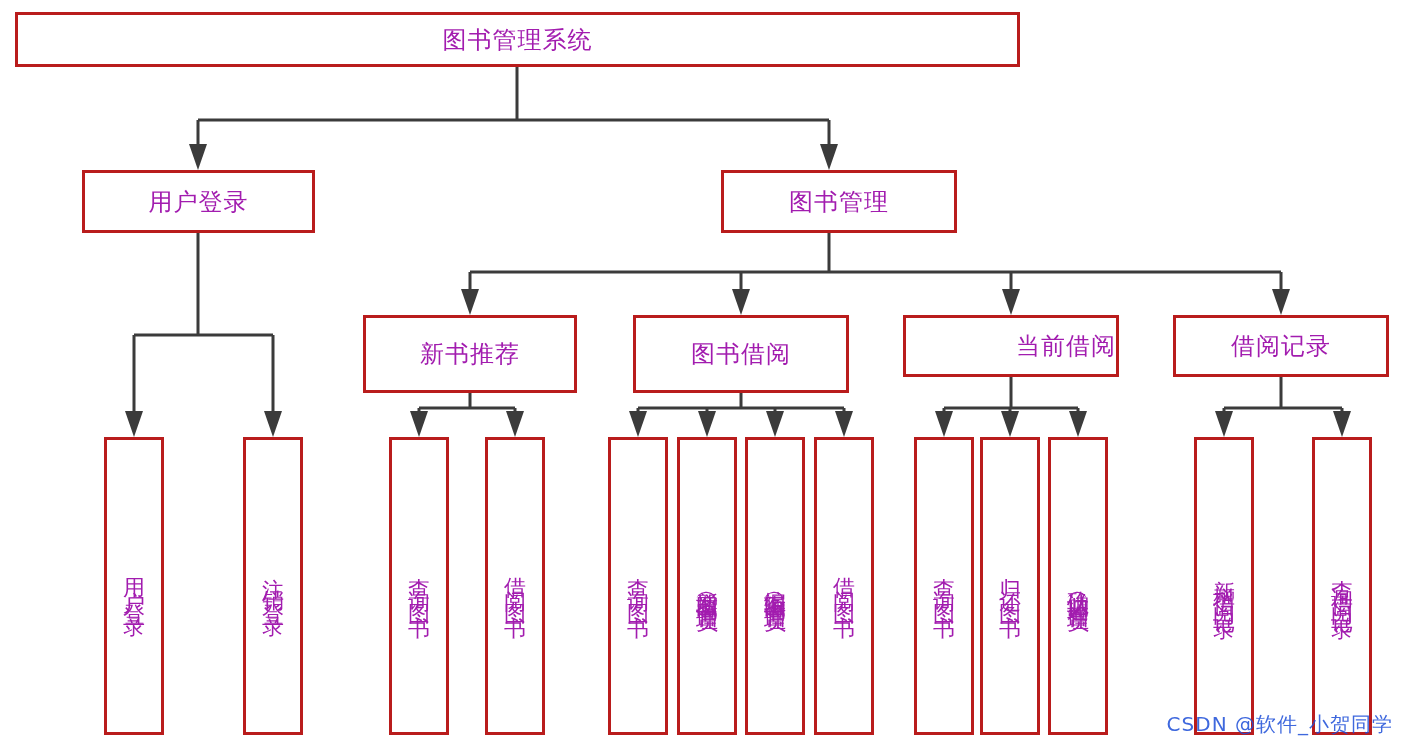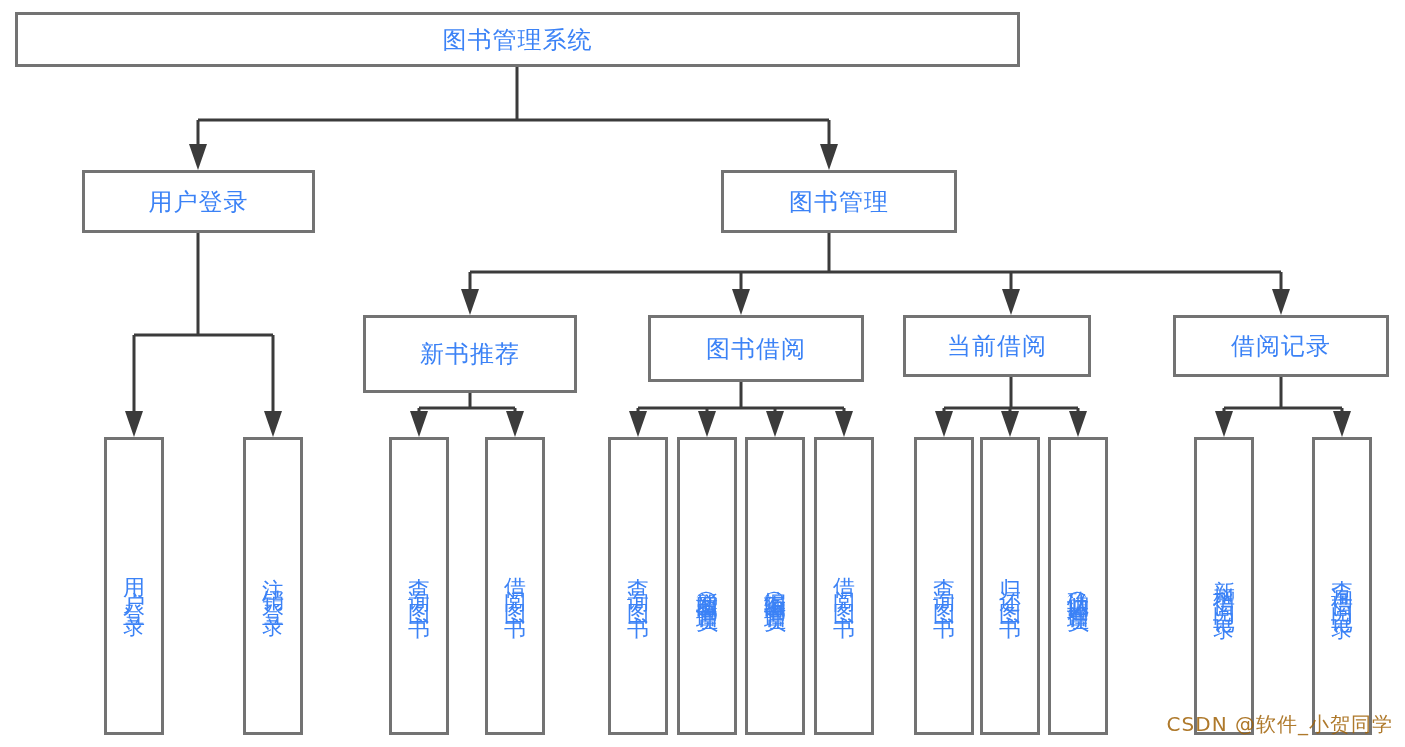--- a/index.html
+++ b/index.html
@@ -7,54 +7,54 @@
     position:relative;
     width:1405px;height:747px;
     background:#ffffff;
     font-family:"DejaVu Sans","Liberation Sans",sans-serif;
     overflow:hidden;
   }
   #connectors{position:absolute;left:0;top:0;z-index:0;}
   .box{
     position:absolute;
     background:#ffffff;
-    border:3px solid #737373;
+    border:3px solid #b91c1c;
     box-sizing:border-box;
     display:flex;align-items:center;justify-content:center;
-    color:#3b82f6;
+    color:#a21caf;
     z-index:1;
   }
   .h-label{font-size:24px;letter-spacing:1px;white-space:nowrap;}
   .v-text{
     writing-mode:vertical-rl;
     font-size:22px;
     line-height:1;
     white-space:nowrap;
   }
   
   .n-root{left:15px;top:12px;width:1005px;height:55px;}
   .n-l2-login{left:82px;top:170px;width:233px;height:63px;}
   .n-l2-mgmt{left:721px;top:170px;width:236px;height:63px;}
   .n-l3-recommend{left:363px;top:315px;width:214px;height:78px;}
-  .n-l3-borrow{left:648px;top:315px;width:216px;height:67px;}
-  .n-l3-current{left:903px;top:315px;width:188px;height:62px;}
+  .n-l3-borrow{left:633px;top:315px;width:216px;height:78px;}
+  .n-l3-current{left:903px;top:315px;width:216px;height:62px;justify-content:flex-end;}
   .n-l3-records{left:1173px;top:315px;width:216px;height:62px;}
   .leaf{top:437px;width:60px;height:298px;}
   .lf-1{left:104px;}  .lf-2{left:243px;}
   .lf-3{left:389px;}  .lf-4{left:485px;}
   .lf-5{left:608px;}  .lf-6{left:677px;}
   .lf-7{left:745px;}  .lf-8{left:814px;}
   .lf-9{left:914px;}  .lf-10{left:980px;}
   .lf-11{left:1048px;}
   .lf-12{left:1194px;} .lf-13{left:1312px;}
   .watermark{
     position:absolute;
     right:12px;top:711px;
     font-size:20px;
-    color:#a16207;
+    color:#1d4ed8;
     opacity:.85;
     z-index:2;
     letter-spacing:1px;
     white-space:nowrap;
   }
 </style>
 </head>
 <body>
 
 <div id="canvas">

